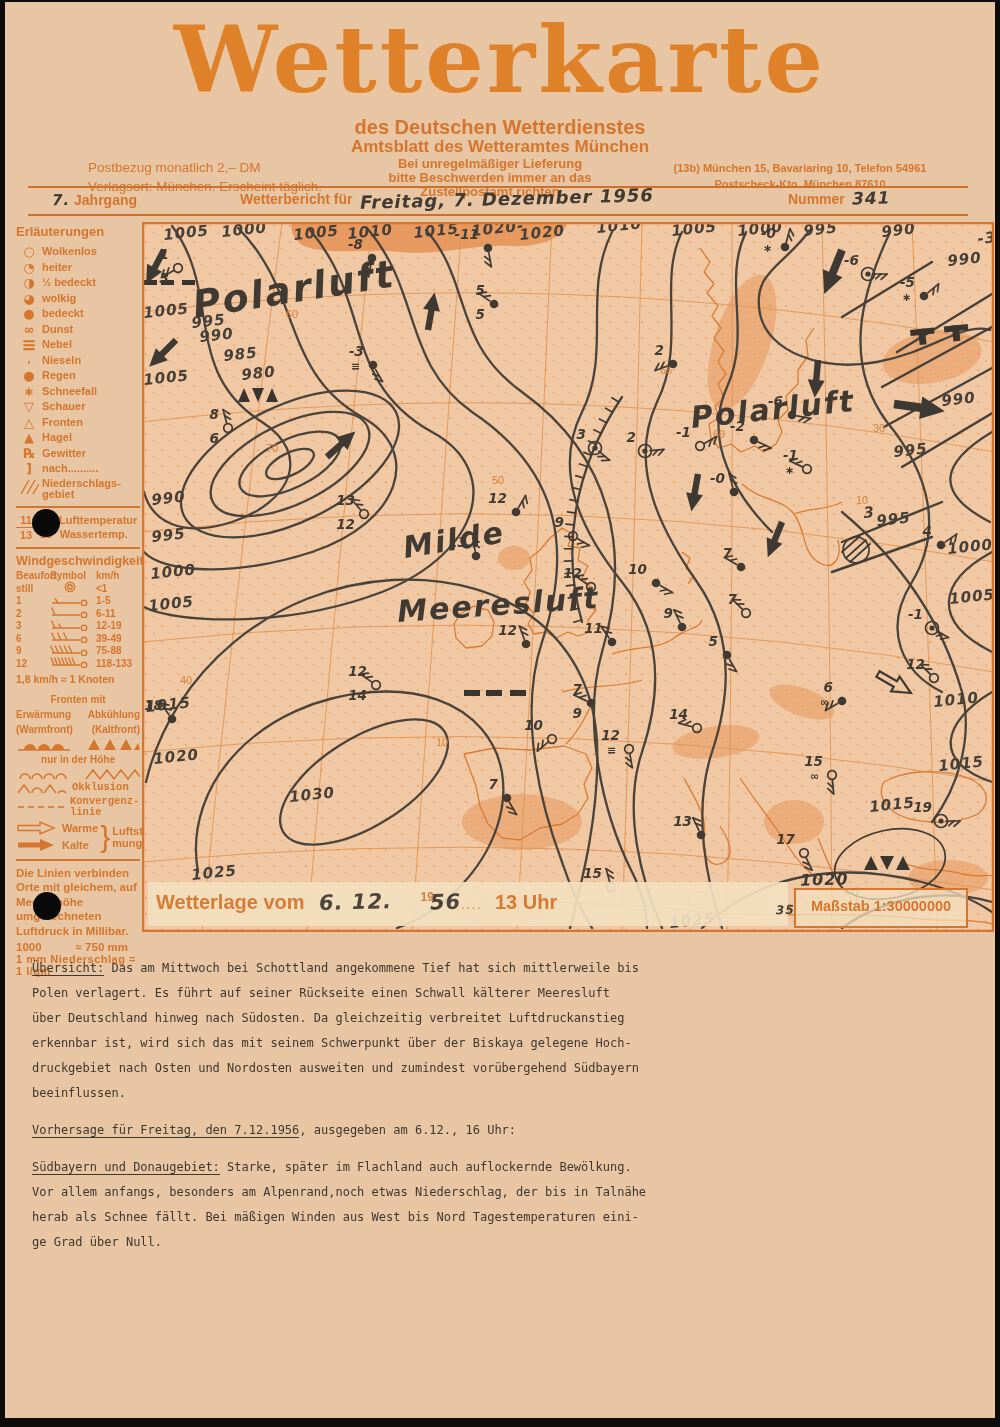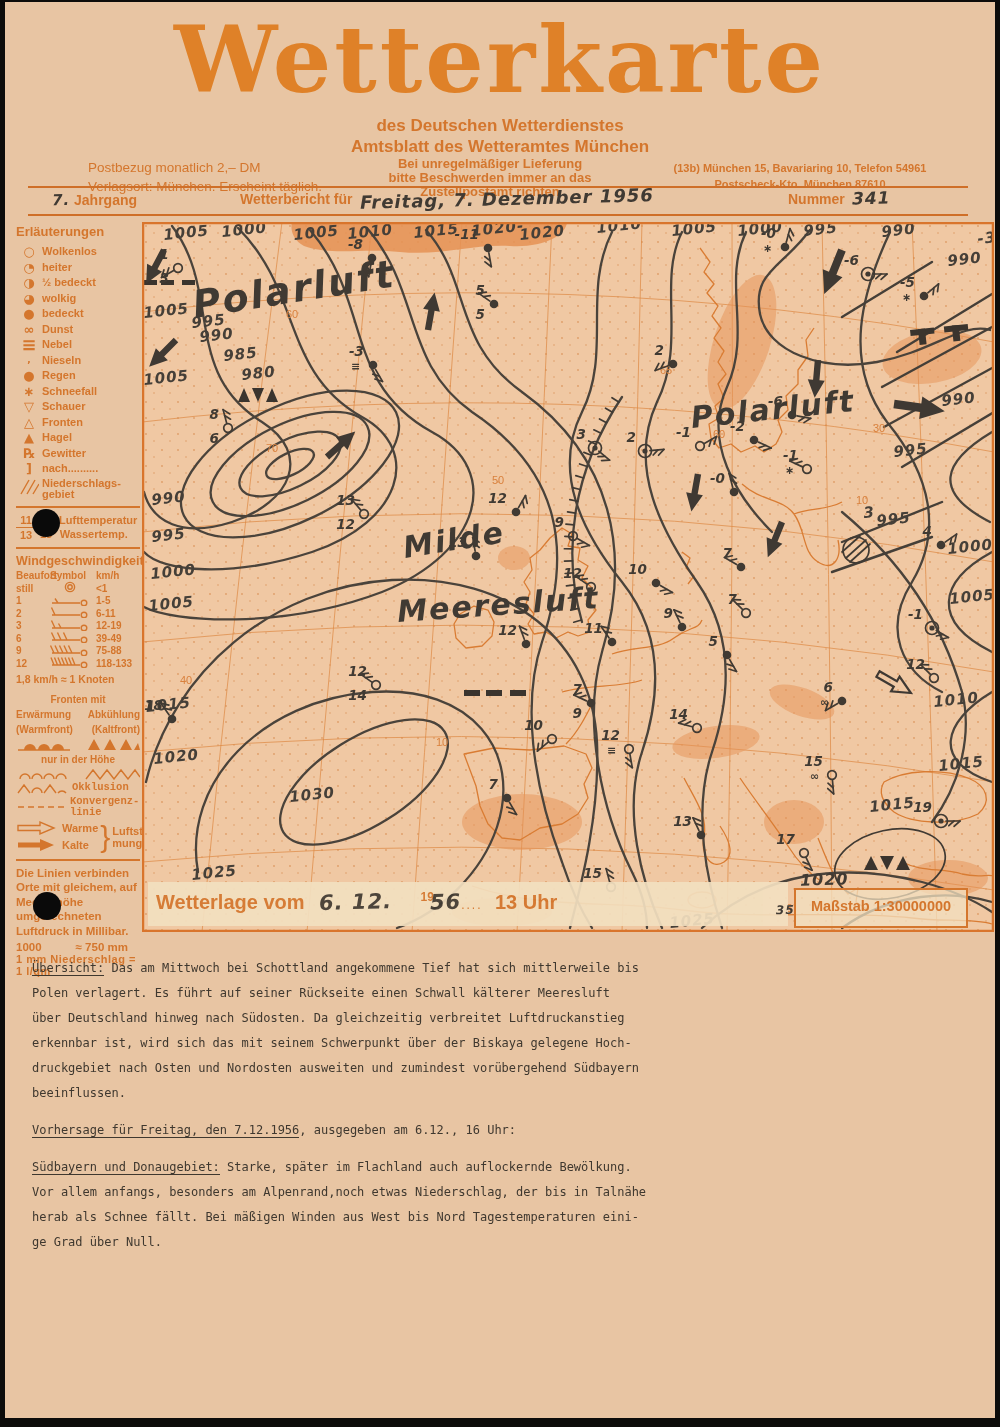--- a/index.html
+++ b/index.html
@@ -9,21 +9,21 @@
   html,body{margin:0;padding:0;background:#0d0c0a;width:1000px;height:1427px;position:relative;
     font-family:"Liberation Sans",sans-serif;}
   .page{position:absolute;left:5px;top:2px;width:990px;height:1416px;background:var(--page);}
   .abs{position:absolute;}
   .pre{white-space:pre-line;}
   .hand{font-family:"DejaVu Sans",sans-serif;font-style:italic;font-weight:600;color:var(--ink);
     display:inline-block;transform:rotate(-1.5deg);letter-spacing:1px;}
   
   .title{left:150px;top:14px;width:700px;text-align:center;font-family:"DejaVu Serif",serif;
     font-weight:700;font-size:92px;line-height:1;color:#df8128;letter-spacing:3px;}
-  .sub1{left:250px;top:116px;width:500px;text-align:center;font-size:17px;font-weight:700;color:var(--orange);}
+  .sub1{left:250px;top:116px;width:500px;text-align:center;font-size:20px;font-weight:700;color:var(--orange);}
   .sub2{left:250px;top:137px;width:500px;text-align:center;font-size:17px;font-weight:700;color:var(--orange);}
   .mh-left{left:88px;top:158px;font-size:13.5px;font-weight:400;color:var(--orange);line-height:19px;}
   .mh-center{left:360px;top:157px;width:260px;text-align:center;font-size:13px;font-weight:700;color:var(--orange);line-height:14px;}
   .mh-right{left:640px;top:160px;width:320px;text-align:center;font-size:11px;font-weight:700;color:var(--orange);line-height:16px;}
   .rule{left:28px;width:940px;height:2px;background:#cf6f28;}
   .issue{top:191px;height:22px;font-size:14px;font-weight:700;color:var(--orange);}
   
   .legend{left:16px;top:224px;width:124px;color:var(--orange);}
   .lg-h{font-size:13px;font-weight:700;margin-bottom:5px;}
   .lg-item{display:flex;align-items:center;height:15.5px;font-size:11px;font-weight:700;}

